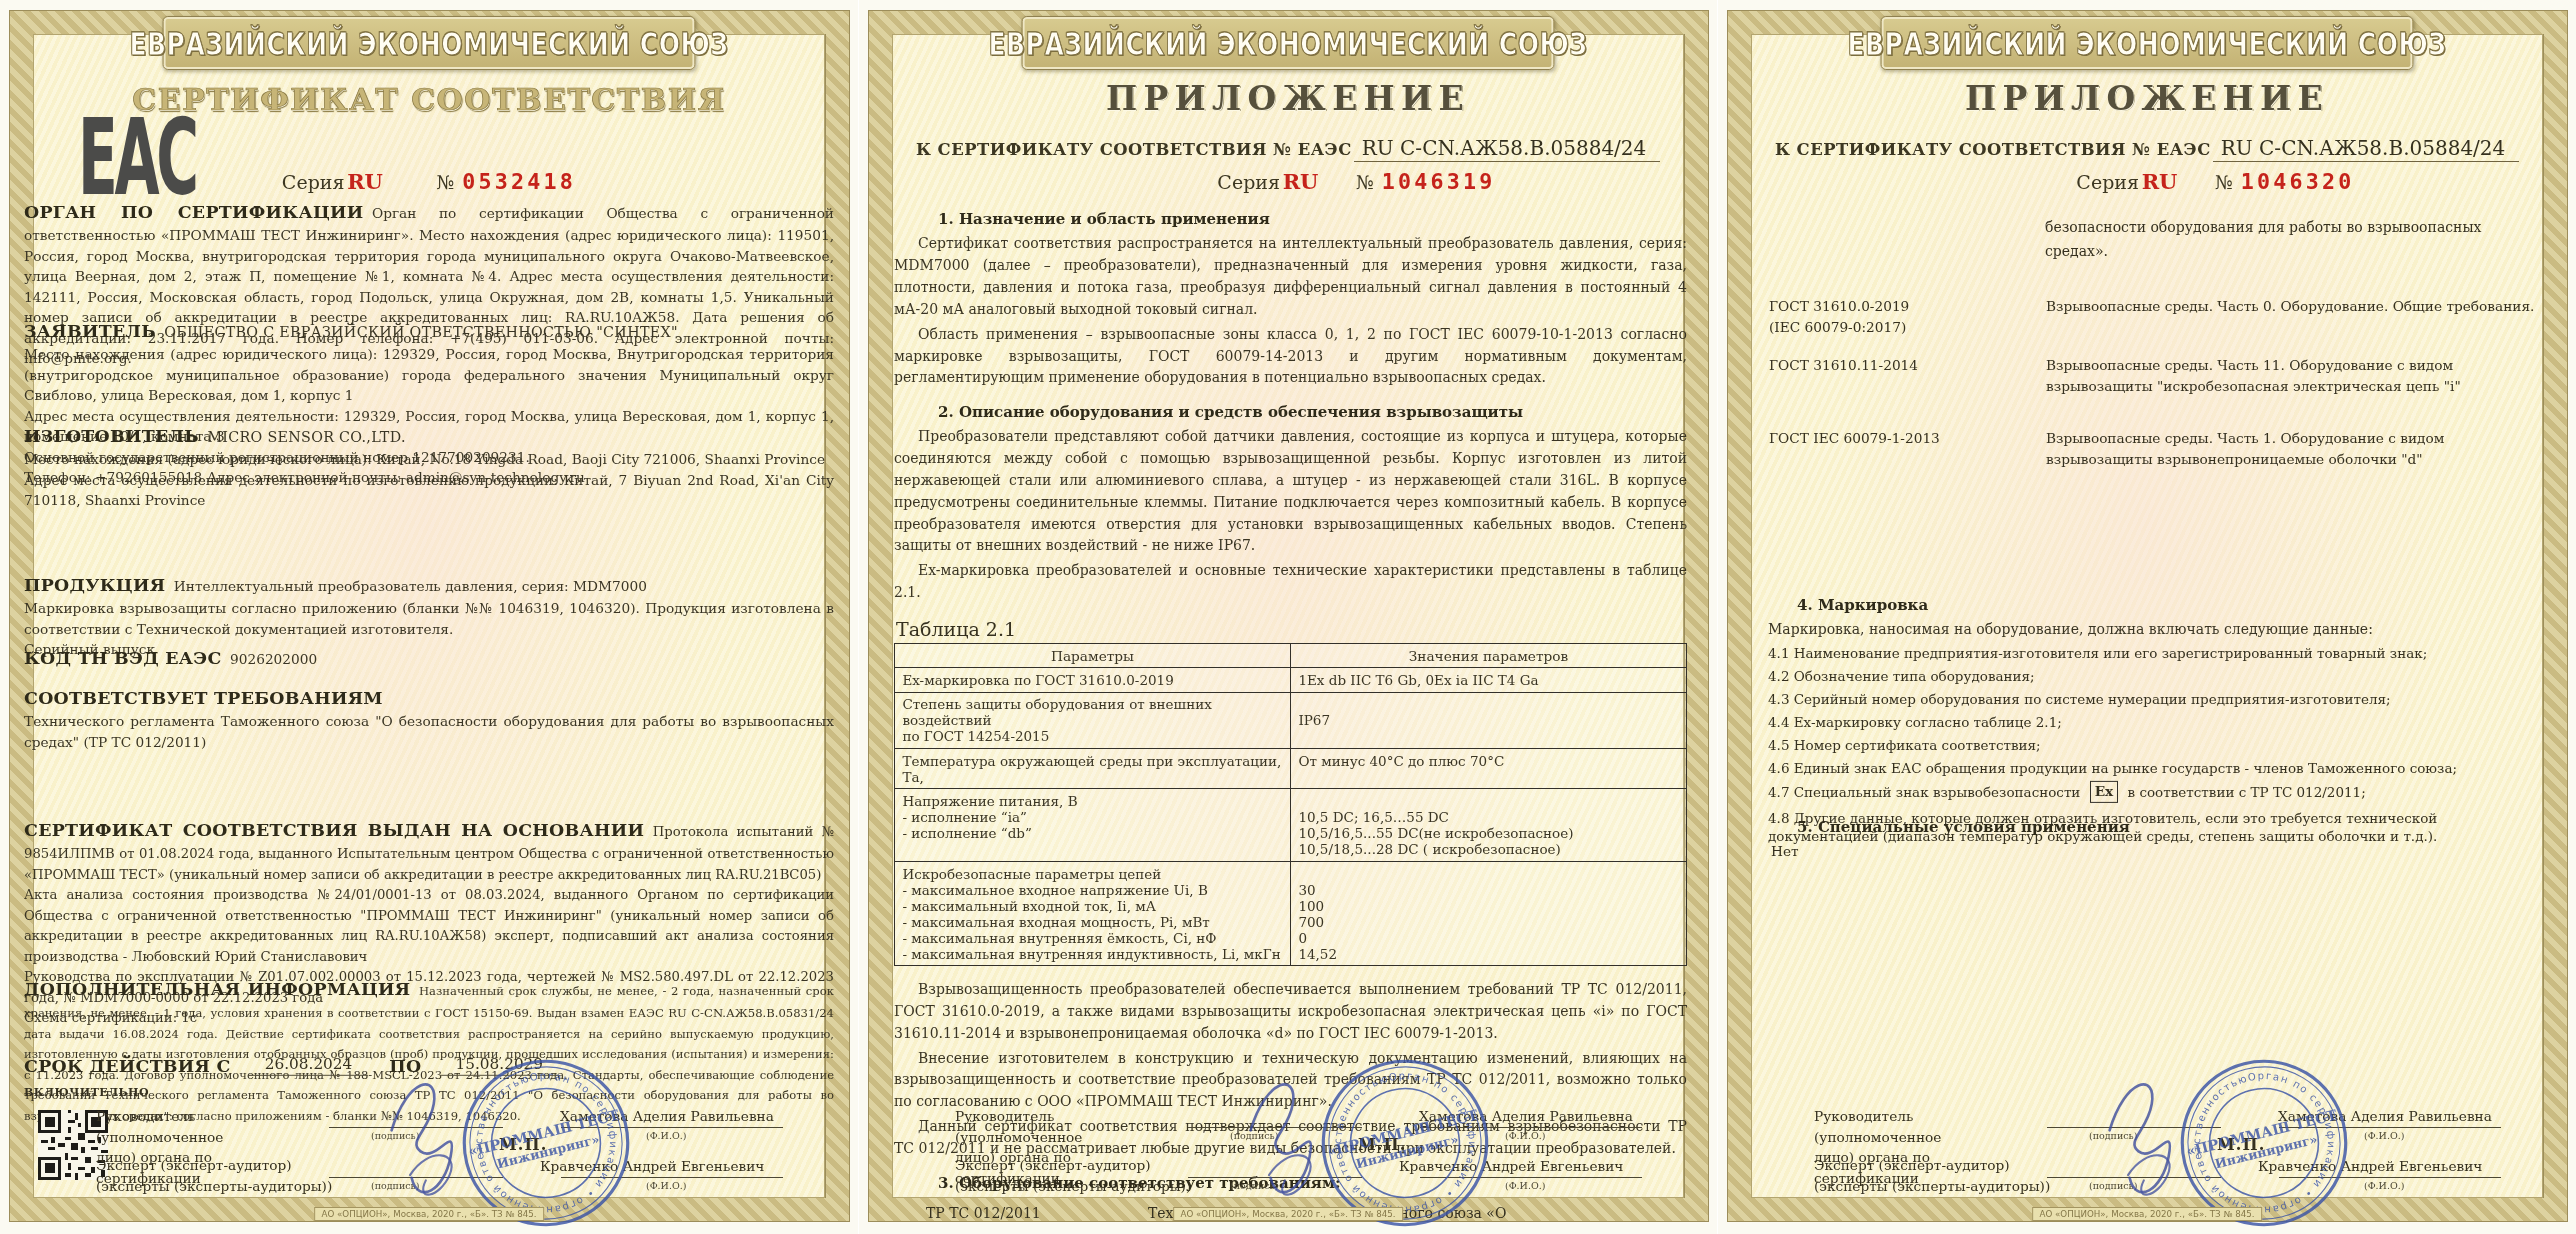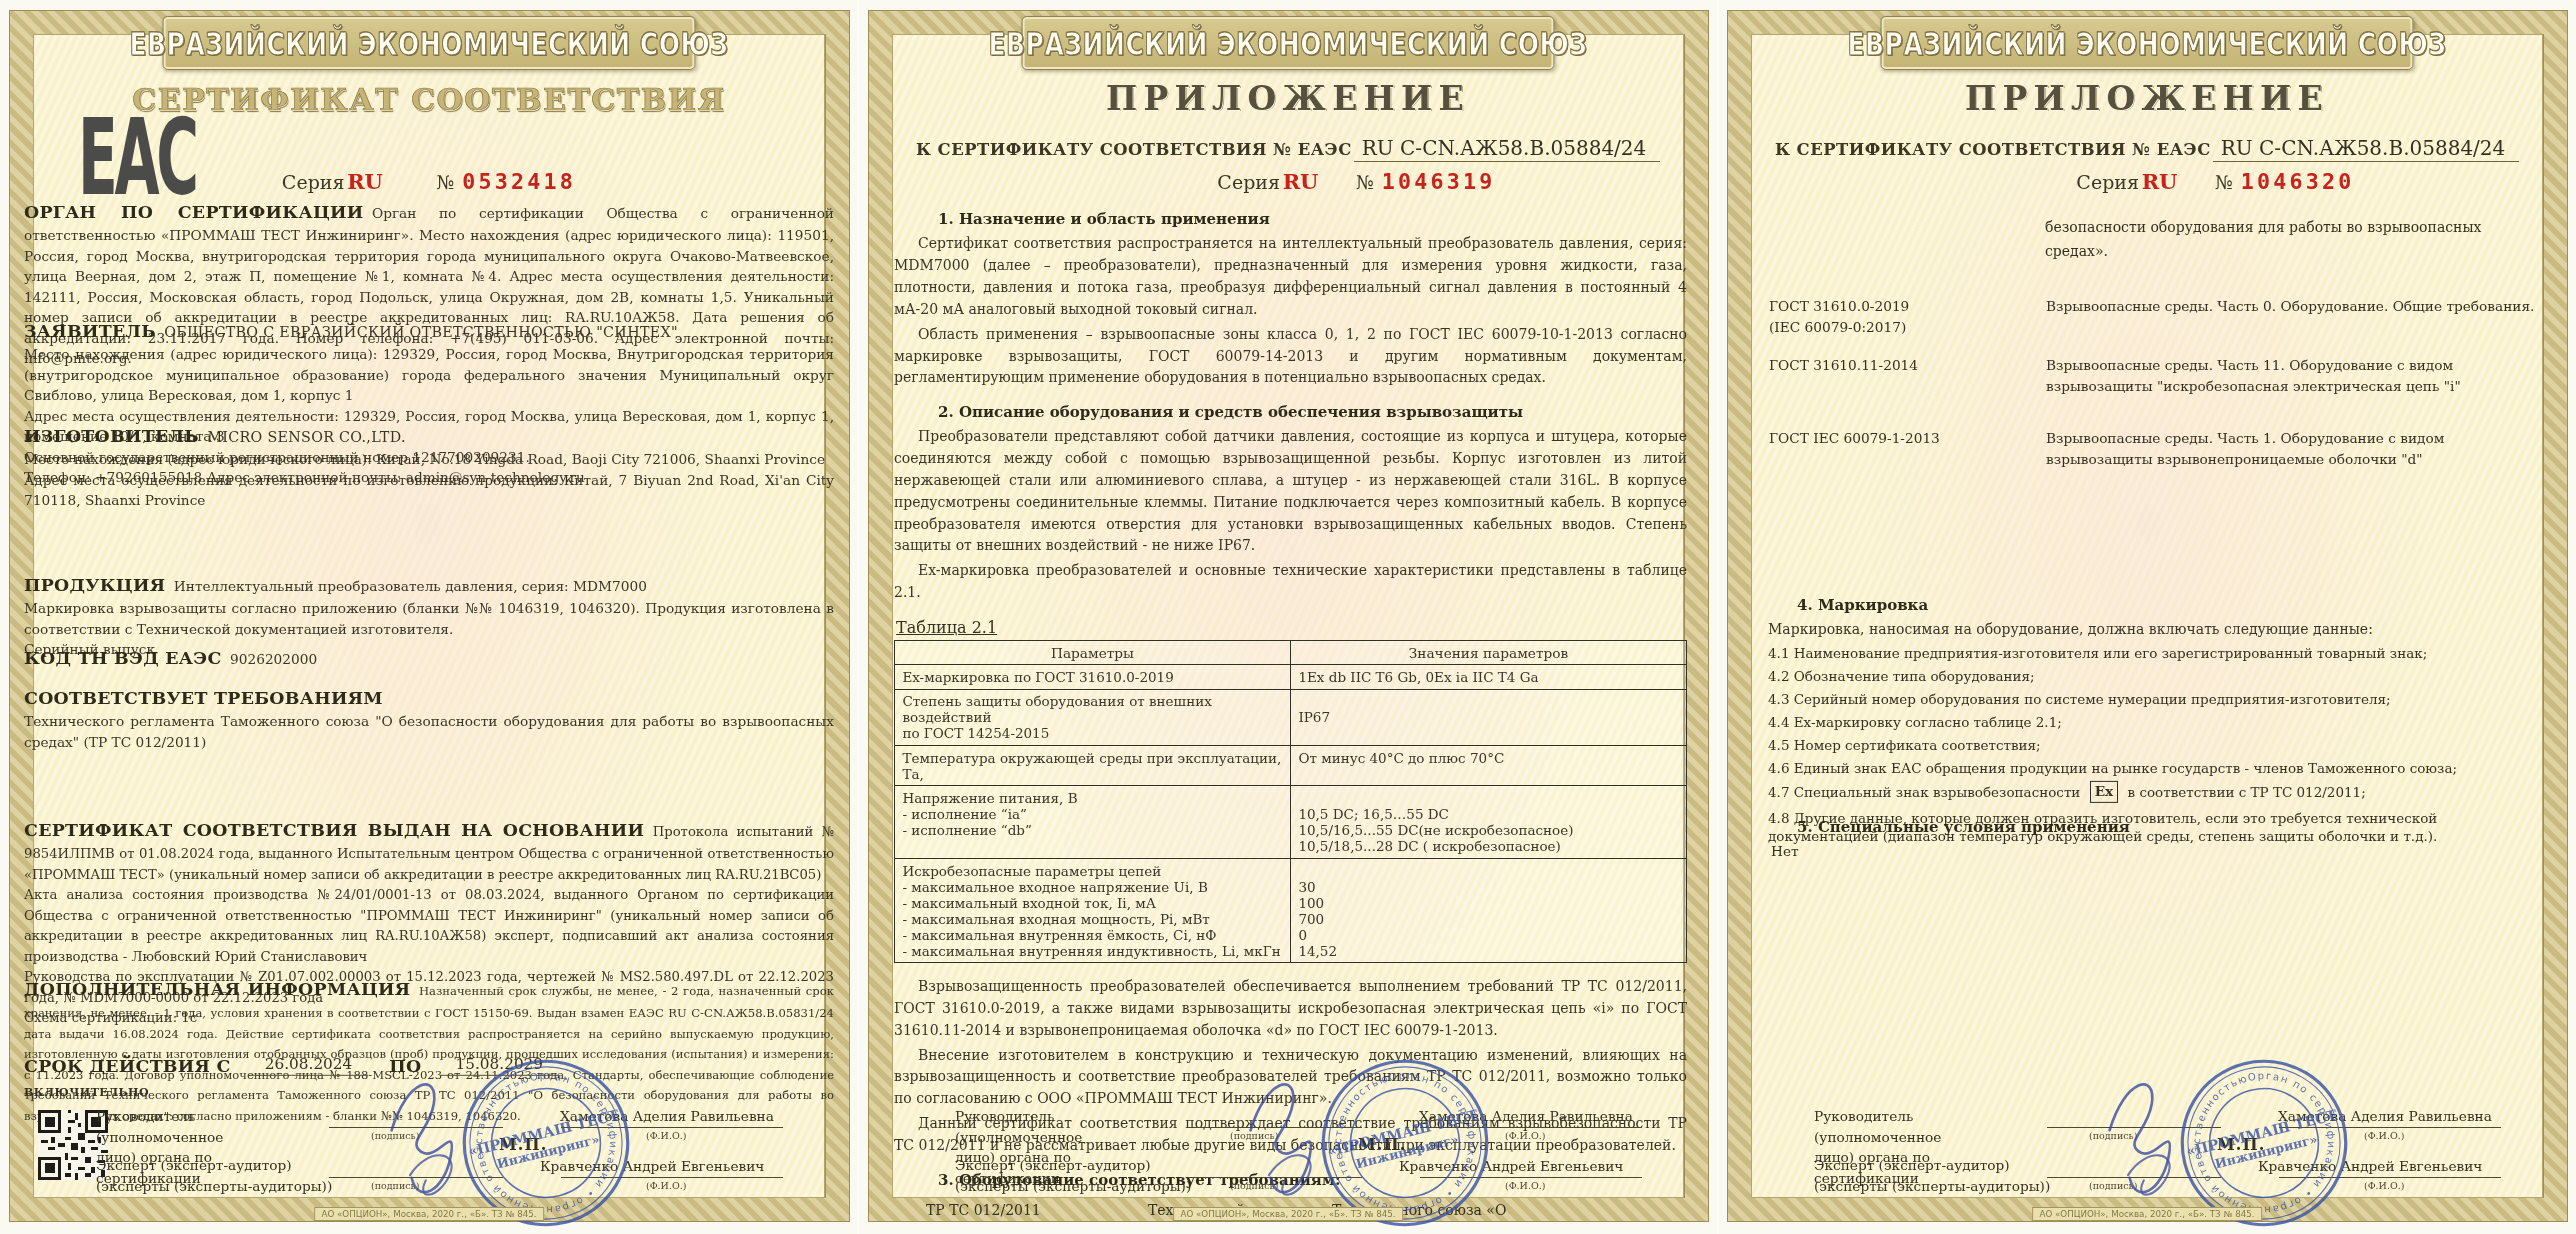--- a/index.html
+++ b/index.html
@@ -69,21 +69,21 @@
   .validity .lbl { font-size:17.4px; }
   .vval { display:inline-block; font-size:15.3px; border-bottom:1.1px solid #55503c;
     padding:0 16px 1.6px 16px; margin:0 21px 0 9.5px; transform:translateY(-3.2px); }
   .incl { position:absolute; left:24px; font-weight:bold; font-size:11px; letter-spacing:0.5px; }
 
   
   .appflow { position:absolute; left:35px; right:30px; top:210px; }
   .h-num { font-weight:bold; font-size:15px; margin:13.7px 0 5.3px 0; color:#2e2a19;padding-left:44px; }
   .p2 { font-size:14px; line-height:1.56; text-align:justify; margin:0 0 3.2px 0; color:#3a3524; }
   .ind { text-indent:24px; }
-  .tabcap { font-size:16px; margin:13.7px 0 3.2px 2.1px;text-decoration:underline; }
+  .tabcap { font-size:19px; margin:13.7px 0 3.2px 2.1px; }
   .t21 { width:100%; border-collapse:collapse; font-size:13.5px; background:rgba(255,255,255,.15); }
   .t21 th, .t21 td { border:1.3px solid #33302a; padding:3.7px 7.4px; vertical-align:top; color:#3a3524; }
   .t21 th { font-weight:normal; text-align:center; font-size:13.7px; }
   .t21 .val { }
   .s3row { display:flex; margin-top:13.7px; font-size:14px; }
   .s3row .c1 { width:222px; padding-left:32px; }
 
   
   .cont-par { position:absolute; left:327px; right:42px; top:216px; font-size:14px; line-height:1.7; }
   .gost { position:absolute; left:51px; right:40px; top:296px; }

